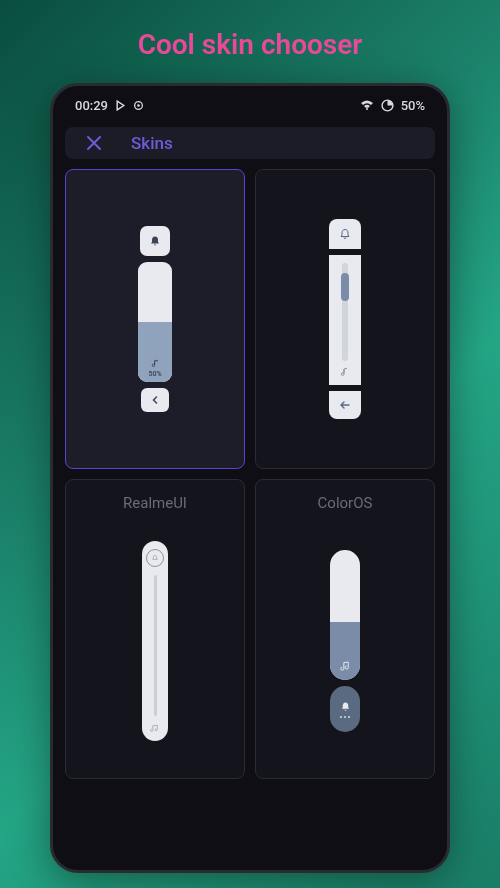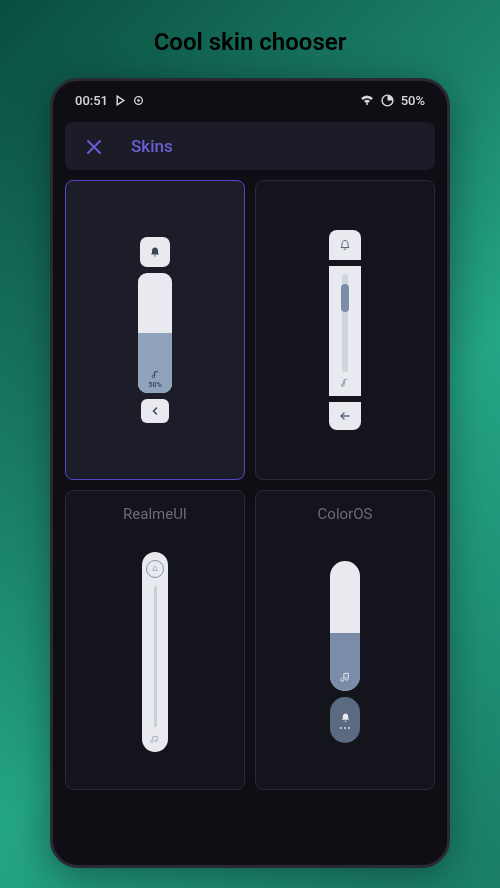--- a/index.html
+++ b/index.html
@@ -5,22 +5,22 @@
   * { box-sizing: border-box; margin: 0; padding: 0; }
   body {
     width: 500px;
     height: 888px;
     background: linear-gradient(135deg, #0a4d3e 0%, #1a7d66 35%, #24a685 60%, #1a7d66 100%);
     font-family: -apple-system, BlinkMacSystemFont, 'Segoe UI', Roboto, sans-serif;
     overflow: hidden;
     position: relative;
   }
   .page-title {
-    color: #000000;
-    font-size: 24px;
+    color: #ec4899;
+    font-size: 28px;
     font-weight: 600;
     text-align: center;
     padding: 28px 0 22px;
   }
   .phone-frame {
     width: 400px;
     height: 790px;
     margin: 0 auto;
     background: #0e0e14;
     border-radius: 28px;
@@ -53,22 +53,22 @@
     justify-content: space-between;
     align-items: center;
     padding: 12px 22px 8px;
     color: #d8d8e0;
     font-size: 13px;
     font-weight: 500;
   }
   .status-left, .status-right { display: flex; align-items: center; gap: 7px; }
   .header-bar {
     display: flex;
-    align-items: flex-end;
-    padding: 14px 20px;
+    align-items: center;
+    padding: 6px 20px;
     background: #1c1c28;
     margin: 6px 12px 10px;
     border-radius: 8px;
   }
   .close-btn {
     color: #6b5dd3;
     font-size: 20px;
     font-weight: 300;
     margin-right: 28px;
     cursor: pointer;
@@ -198,21 +198,21 @@
 </head>
 <body>
 
 <div class="page-title">Cool skin chooser</div>
 
 <div class="phone-frame">
   <div class="phone-side-buttons"></div>
 
   <div class="status-bar">
     <div class="status-left">
-      <span>00:51</span>
+      <span>00:29</span>
       <span>
         <svg width="11" height="11" viewBox="0 0 10 10">
             <path d="M2 1 L8 5 L2 9 Z" fill="none" stroke="#d8d8e0" stroke-width="1.3"></path>
           </svg>
       </span>
       <span>
         <svg width="11" height="11" viewBox="0 0 10 10">
             <circle cx="5" cy="5" r="3.5" fill="none" stroke="#d8d8e0" stroke-width="1.2"></circle>
             <circle cx="5" cy="5" r="1.2" fill="#d8d8e0"></circle>
           </svg>

